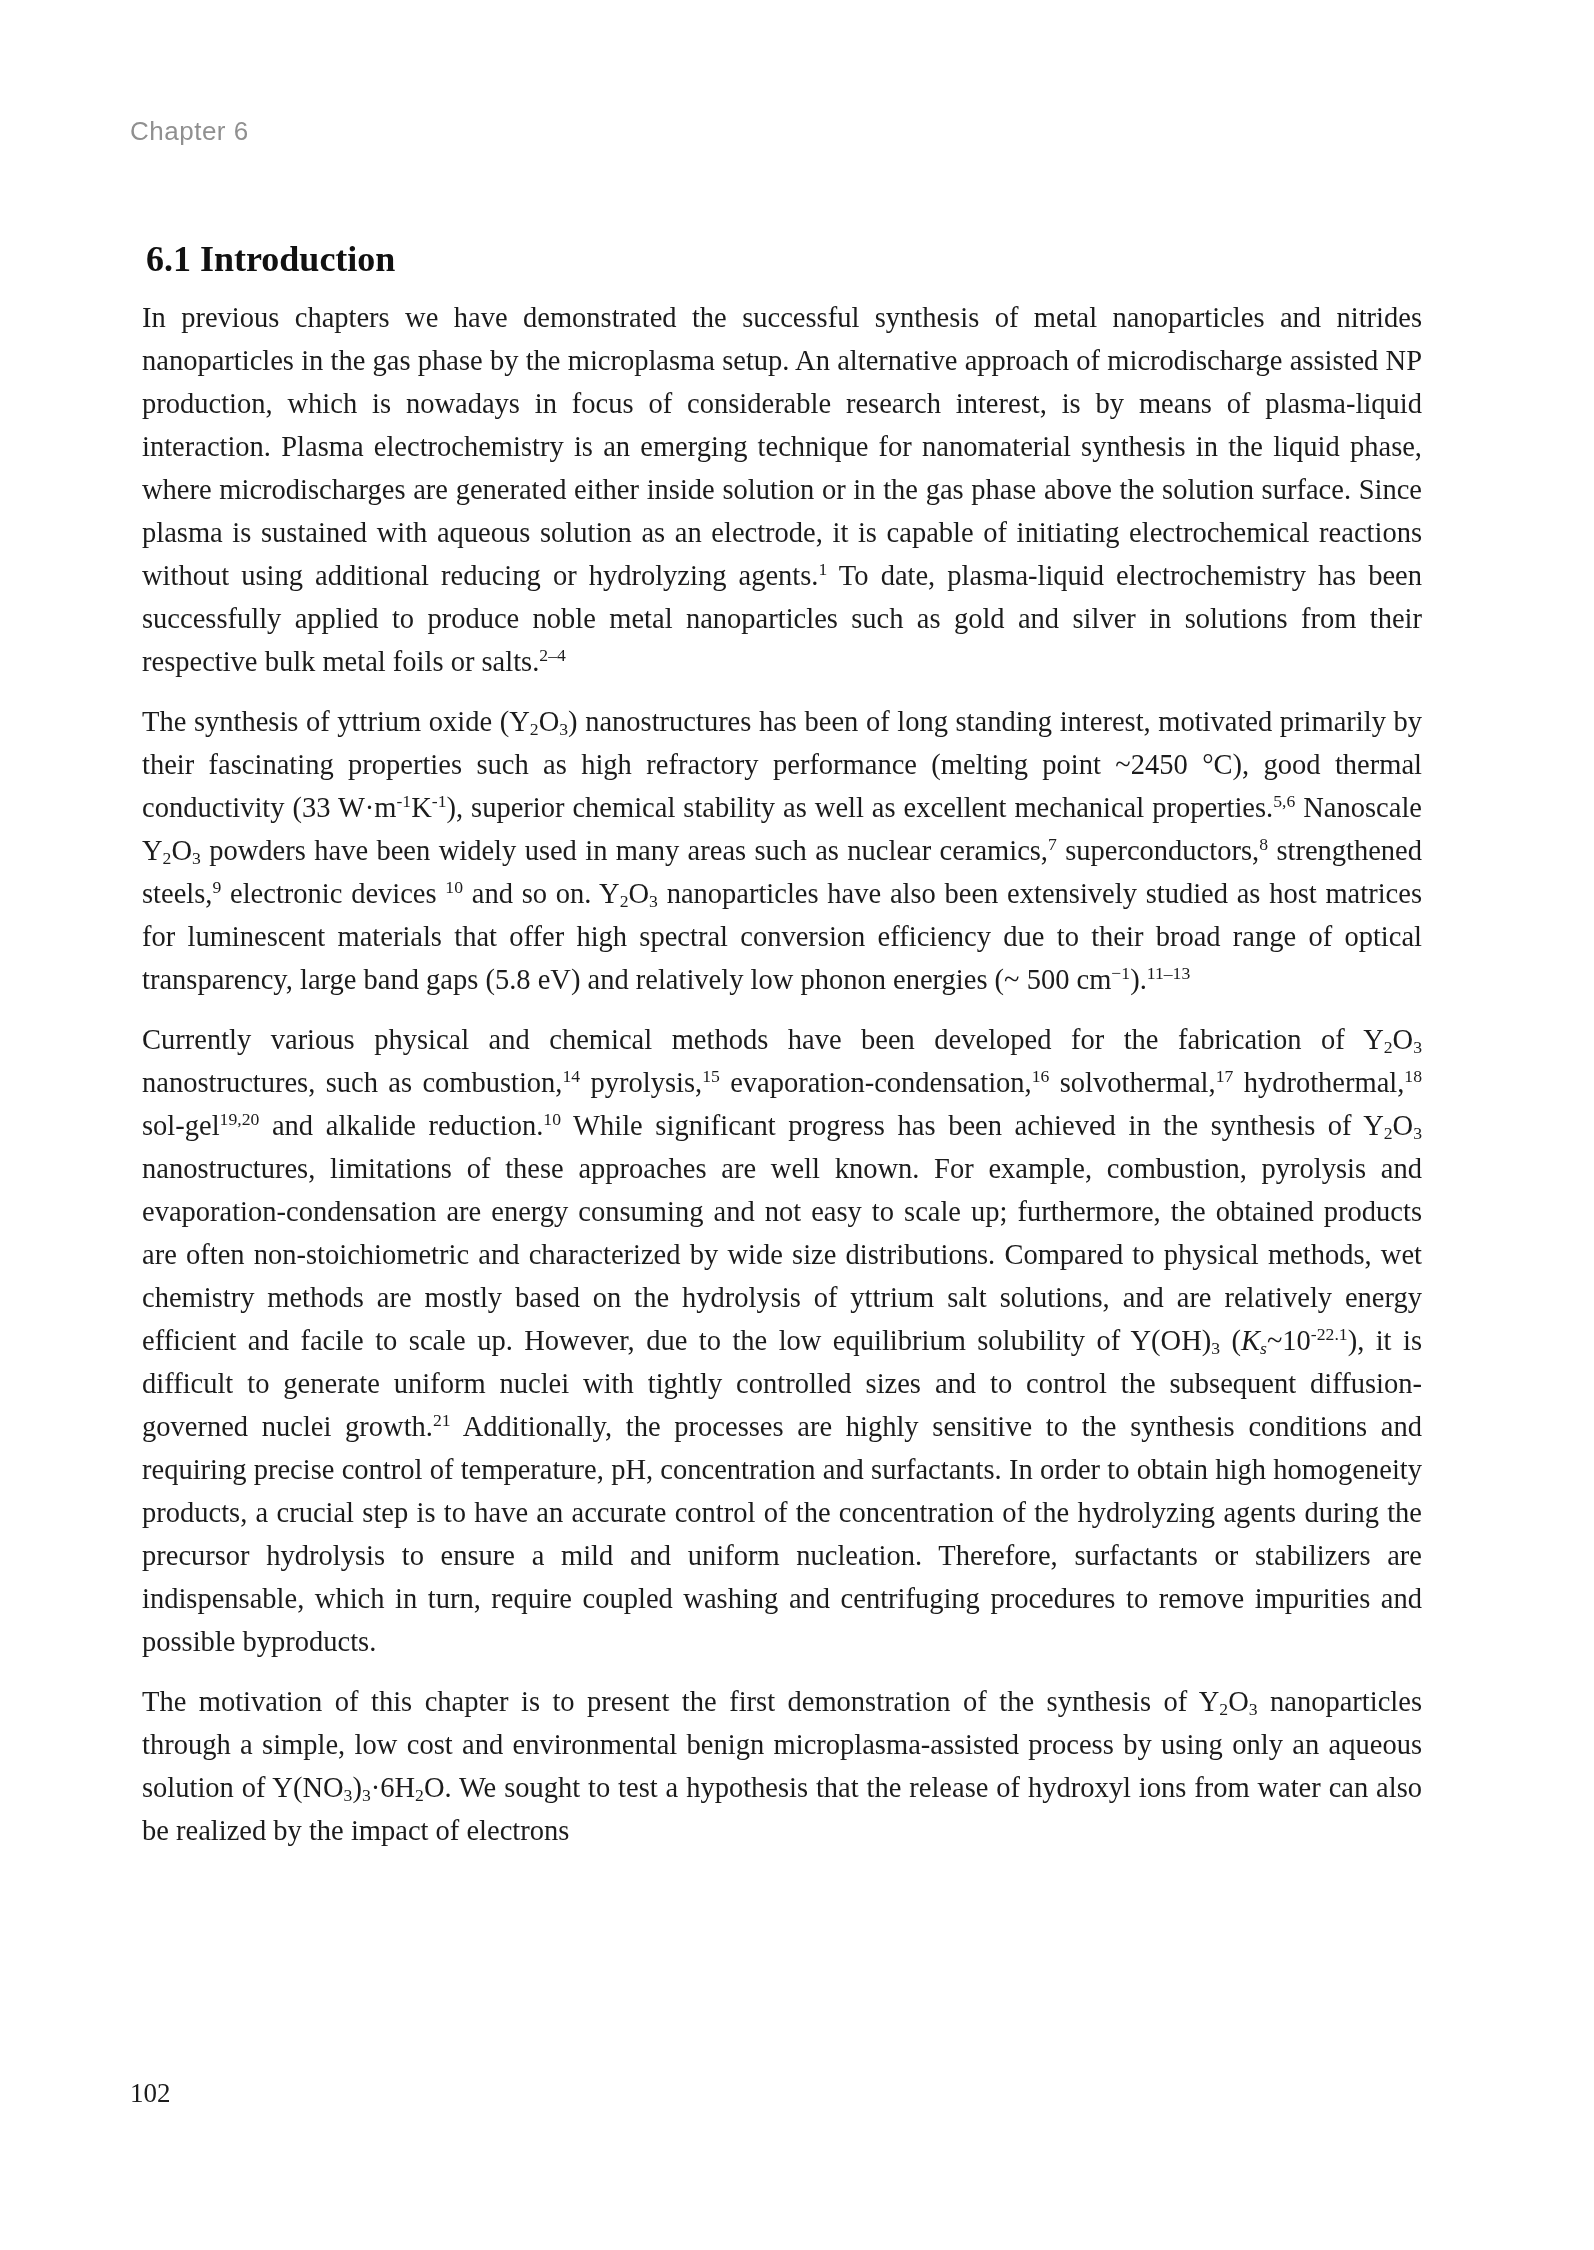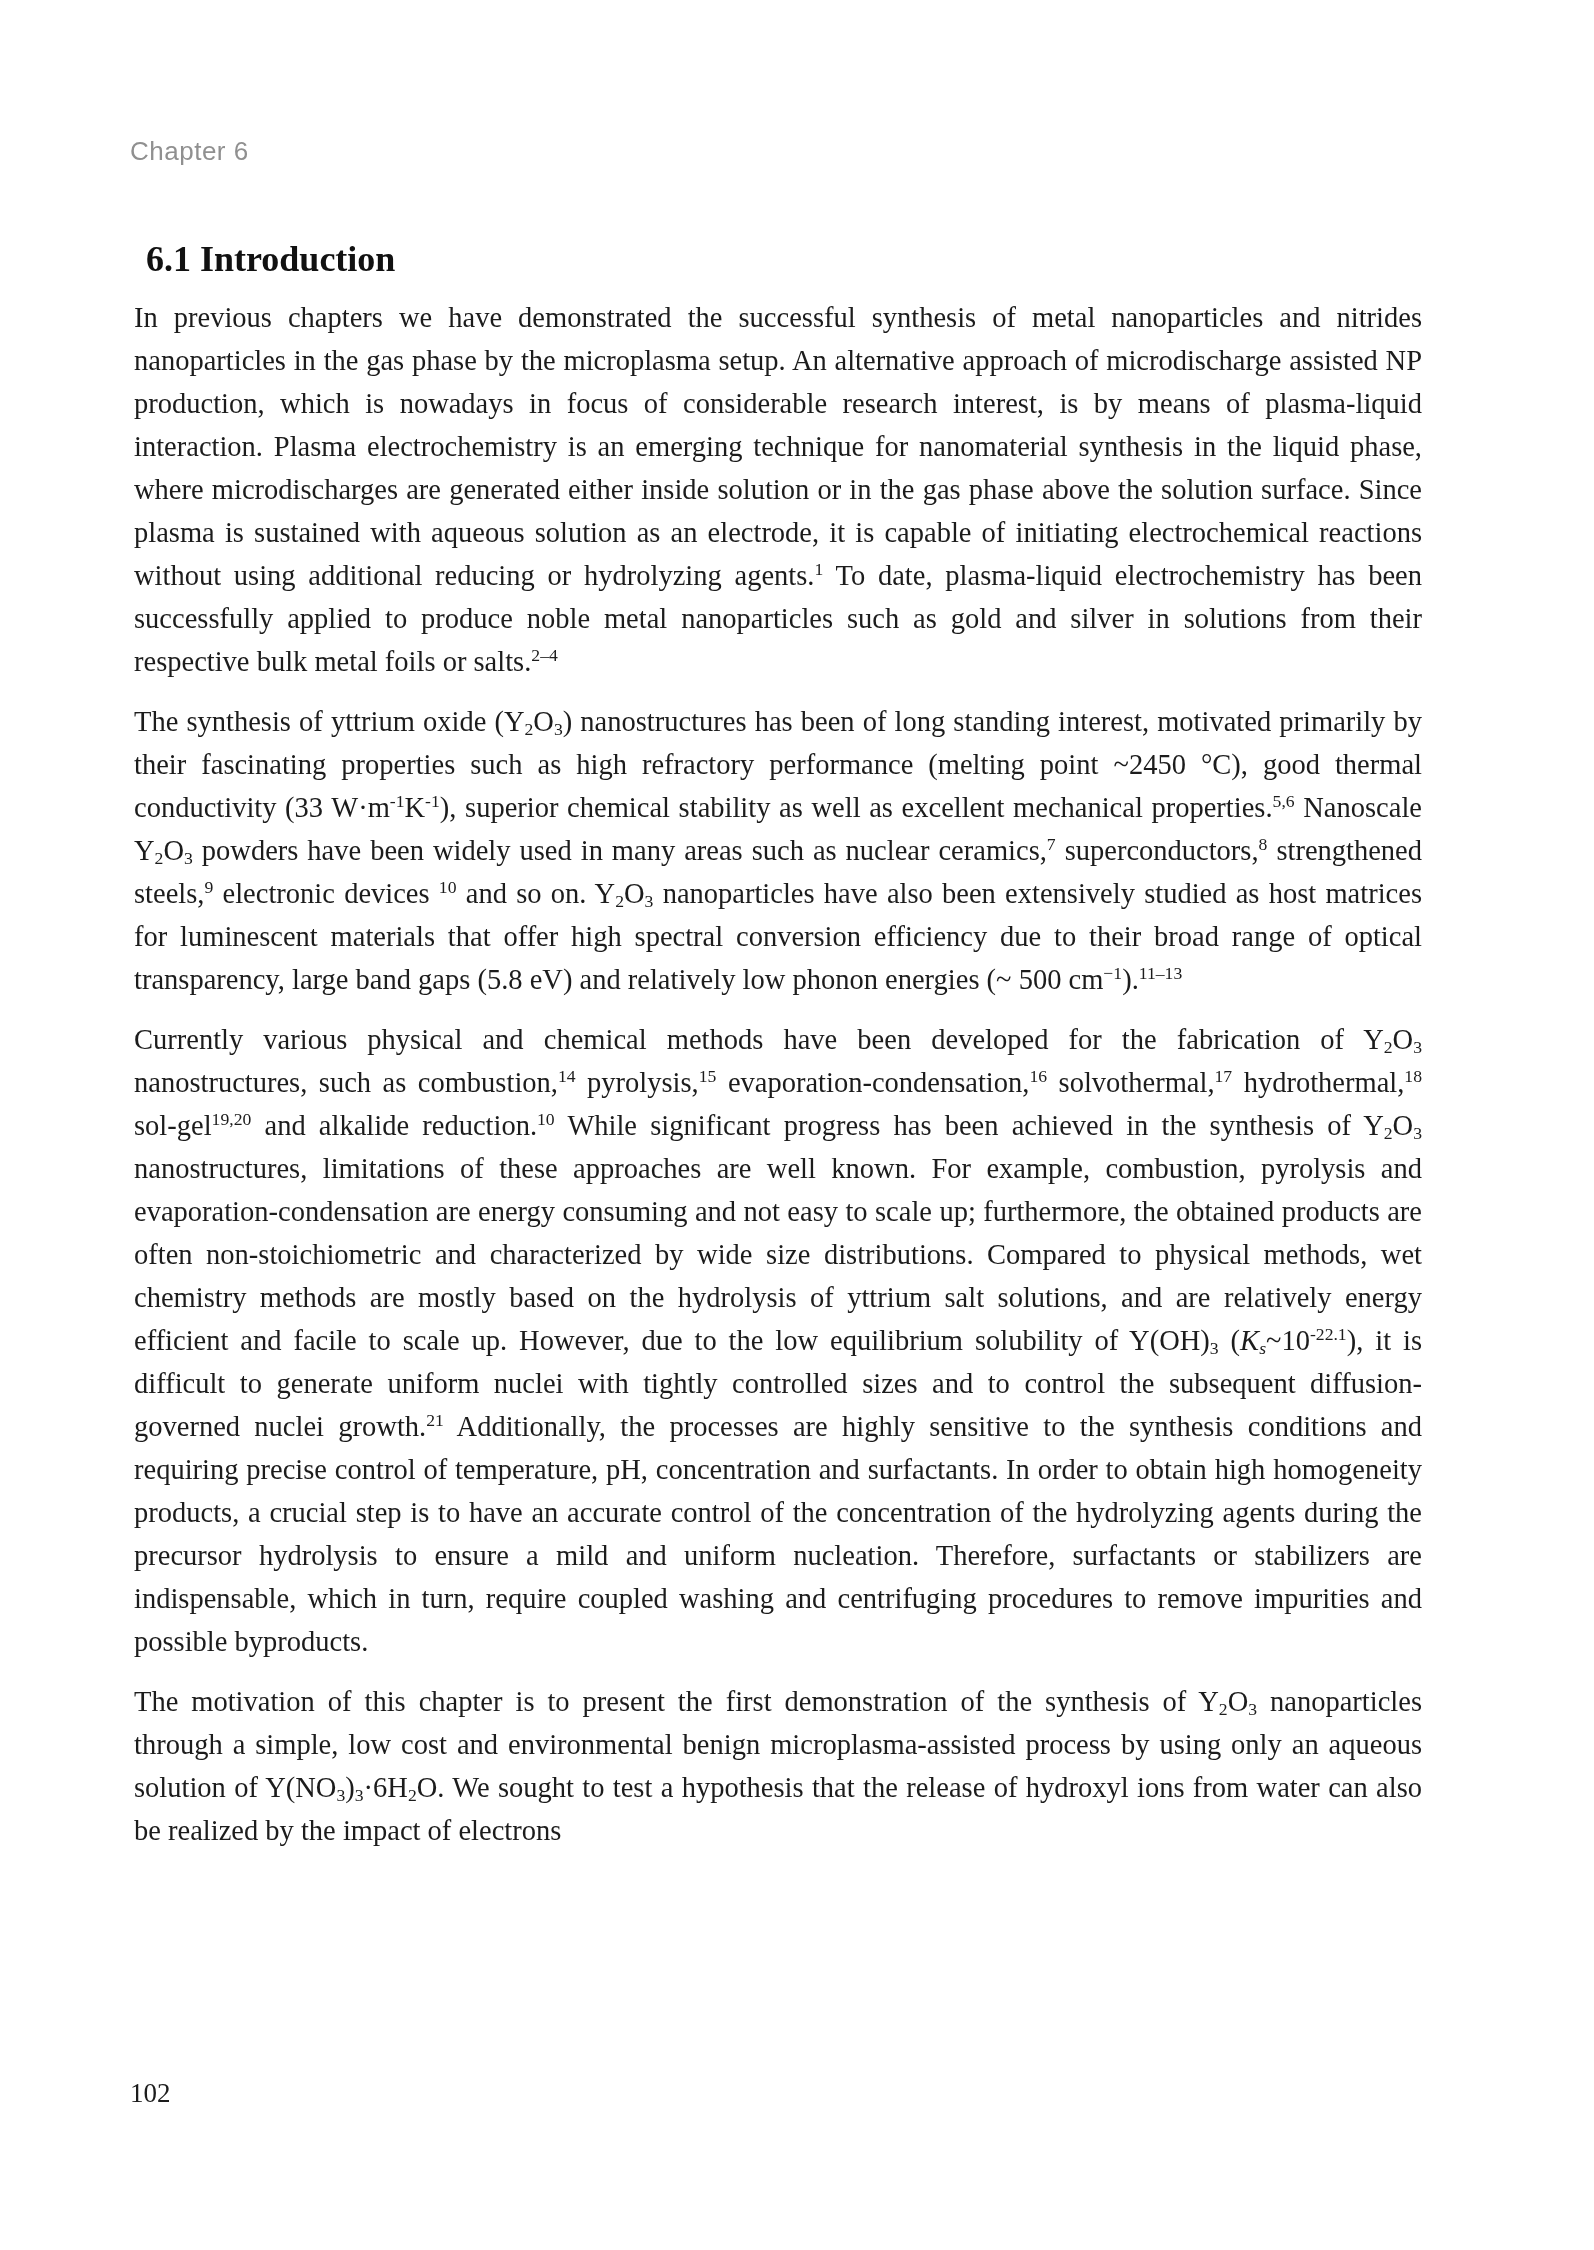--- a/index.html
+++ b/index.html
@@ -38,21 +38,21 @@
   .article-body {
     position: absolute;
     left: 130px;
     top: 296px;
     width: 1292px;
   }
   .article-body p {
     font-size: 28.5px;
     line-height: 43px;
     text-align: justify;
-    margin: 0 0 17px 4px;
+    margin: 0 0 17px 12px;
     color: #1c1c1c;
   }
   .article-body p:last-child { margin-bottom: 0; }
   .article-body sup {
     font-size: 62%;
     line-height: 0;
     vertical-align: baseline;
     position: relative;
     top: -0.55em;
   }
@@ -70,21 +70,21 @@
     width: 1292px;
     top: 2078px;
     text-align: left;
     font-size: 27px;
     color: #1c1c1c;
   }
 </style>
 </head>
 <body style="background: rgb(255, 255, 255); color: rgb(28, 28, 28);">
 
-<div class="running-header" style="color: rgb(144, 144, 144); margin-top: 20px;">Chapter 6</div>
+<div class="running-header" style="color: rgb(144, 144, 144);">Chapter 6</div>
 
 <h1 class="section-heading">6.1 Introduction</h1>
 
 <div class="article-body" id="paragraphs">
     <p><span>In previous chapters we have demonstrated the successful synthesis of metal nanoparticles and nitrides nanoparticles in the gas phase by the microplasma setup. An alternative approach of microdischarge assisted NP production, which is nowadays in focus of considerable research interest, is by means of plasma-liquid interaction. Plasma electrochemistry is an emerging technique for nanomaterial synthesis in the liquid phase, where microdischarges are generated either inside solution or in the gas phase above the solution surface. Since plasma is sustained with aqueous solution as an electrode, it is capable of initiating electrochemical reactions without using additional reducing or hydrolyzing agents.</span><sup>1</sup><span> To date, plasma-liquid electrochemistry has been successfully applied to produce noble metal nanoparticles such as gold and silver in solutions from their respective bulk metal foils or salts.</span><sup>2–4</sup></p>
     <p><span>The synthesis of yttrium oxide (Y</span><sub>2</sub><span>O</span><sub>3</sub><span>) nanostructures has been of long standing interest, motivated primarily by their fascinating properties such as high refractory performance (melting point ~2450 °C), good thermal conductivity (33 W·m</span><sup>-1</sup><span>K</span><sup>-1</sup><span>), superior chemical stability as well as excellent mechanical properties.</span><sup>5,6</sup><span> Nanoscale Y</span><sub>2</sub><span>O</span><sub>3</sub><span> powders have been widely used in many areas such as nuclear ceramics,</span><sup>7</sup><span> superconductors,</span><sup>8</sup><span> strengthened steels,</span><sup>9</sup><span> electronic devices </span><sup>10</sup><span> and so on. Y</span><sub>2</sub><span>O</span><sub>3</sub><span> nanoparticles have also been extensively studied as host matrices for luminescent materials that offer high spectral conversion efficiency due to their broad range of optical transparency, large band gaps (5.8 eV) and relatively low phonon energies (~ 500 cm</span><sup>−1</sup><span>).</span><sup>11–13</sup></p>
     <p><span>Currently various physical and chemical methods have been developed for the fabrication of Y</span><sub>2</sub><span>O</span><sub>3</sub><span> nanostructures, such as combustion,</span><sup>14</sup><span> pyrolysis,</span><sup>15</sup><span> evaporation-condensation,</span><sup>16</sup><span> solvothermal,</span><sup>17</sup><span> hydrothermal,</span><sup>18</sup><span> sol-gel</span><sup>19,20</sup><span> and alkalide reduction.</span><sup>10</sup><span> While significant progress has been achieved in the synthesis of Y</span><sub>2</sub><span>O</span><sub>3</sub><span> nanostructures, limitations of these approaches are well known. For example, combustion, pyrolysis and evaporation-condensation are energy consuming and not easy to scale up; furthermore, the obtained products are often non-stoichiometric and characterized by wide size distributions. Compared to physical methods, wet chemistry methods are mostly based on the hydrolysis of yttrium salt solutions, and are relatively energy efficient and facile to scale up. However, due to the low equilibrium solubility of Y(OH)</span><sub>3</sub><span> (</span><span class="it">K</span><sub class="it">s</sub><span>~10</span><sup>-22.1</sup><span>), it is difficult to generate uniform nuclei with tightly controlled sizes and to control the subsequent diffusion-governed nuclei growth.</span><sup>21</sup><span> Additionally, the processes are highly sensitive to the synthesis conditions and requiring precise control of temperature, pH, concentration and surfactants. In order to obtain high homogeneity products, a crucial step is to have an accurate control of the concentration of the hydrolyzing agents during the precursor hydrolysis to ensure a mild and uniform nucleation. Therefore, surfactants or stabilizers are indispensable, which in turn, require coupled washing and centrifuging procedures to remove impurities and possible byproducts.</span></p>
     <p><span>The motivation of this chapter is to present the first demonstration of the synthesis of Y</span><sub>2</sub><span>O</span><sub>3</sub><span> nanoparticles through a simple, low cost and environmental benign microplasma-assisted process by using only an aqueous solution of Y(NO</span><sub>3</sub><span>)</span><sub>3</sub><span>·6H</span><sub>2</sub><span>O. We sought to test a hypothesis that the release of hydroxyl ions from water can also be realized by the impact of electrons</span></p>
   </div>
 

